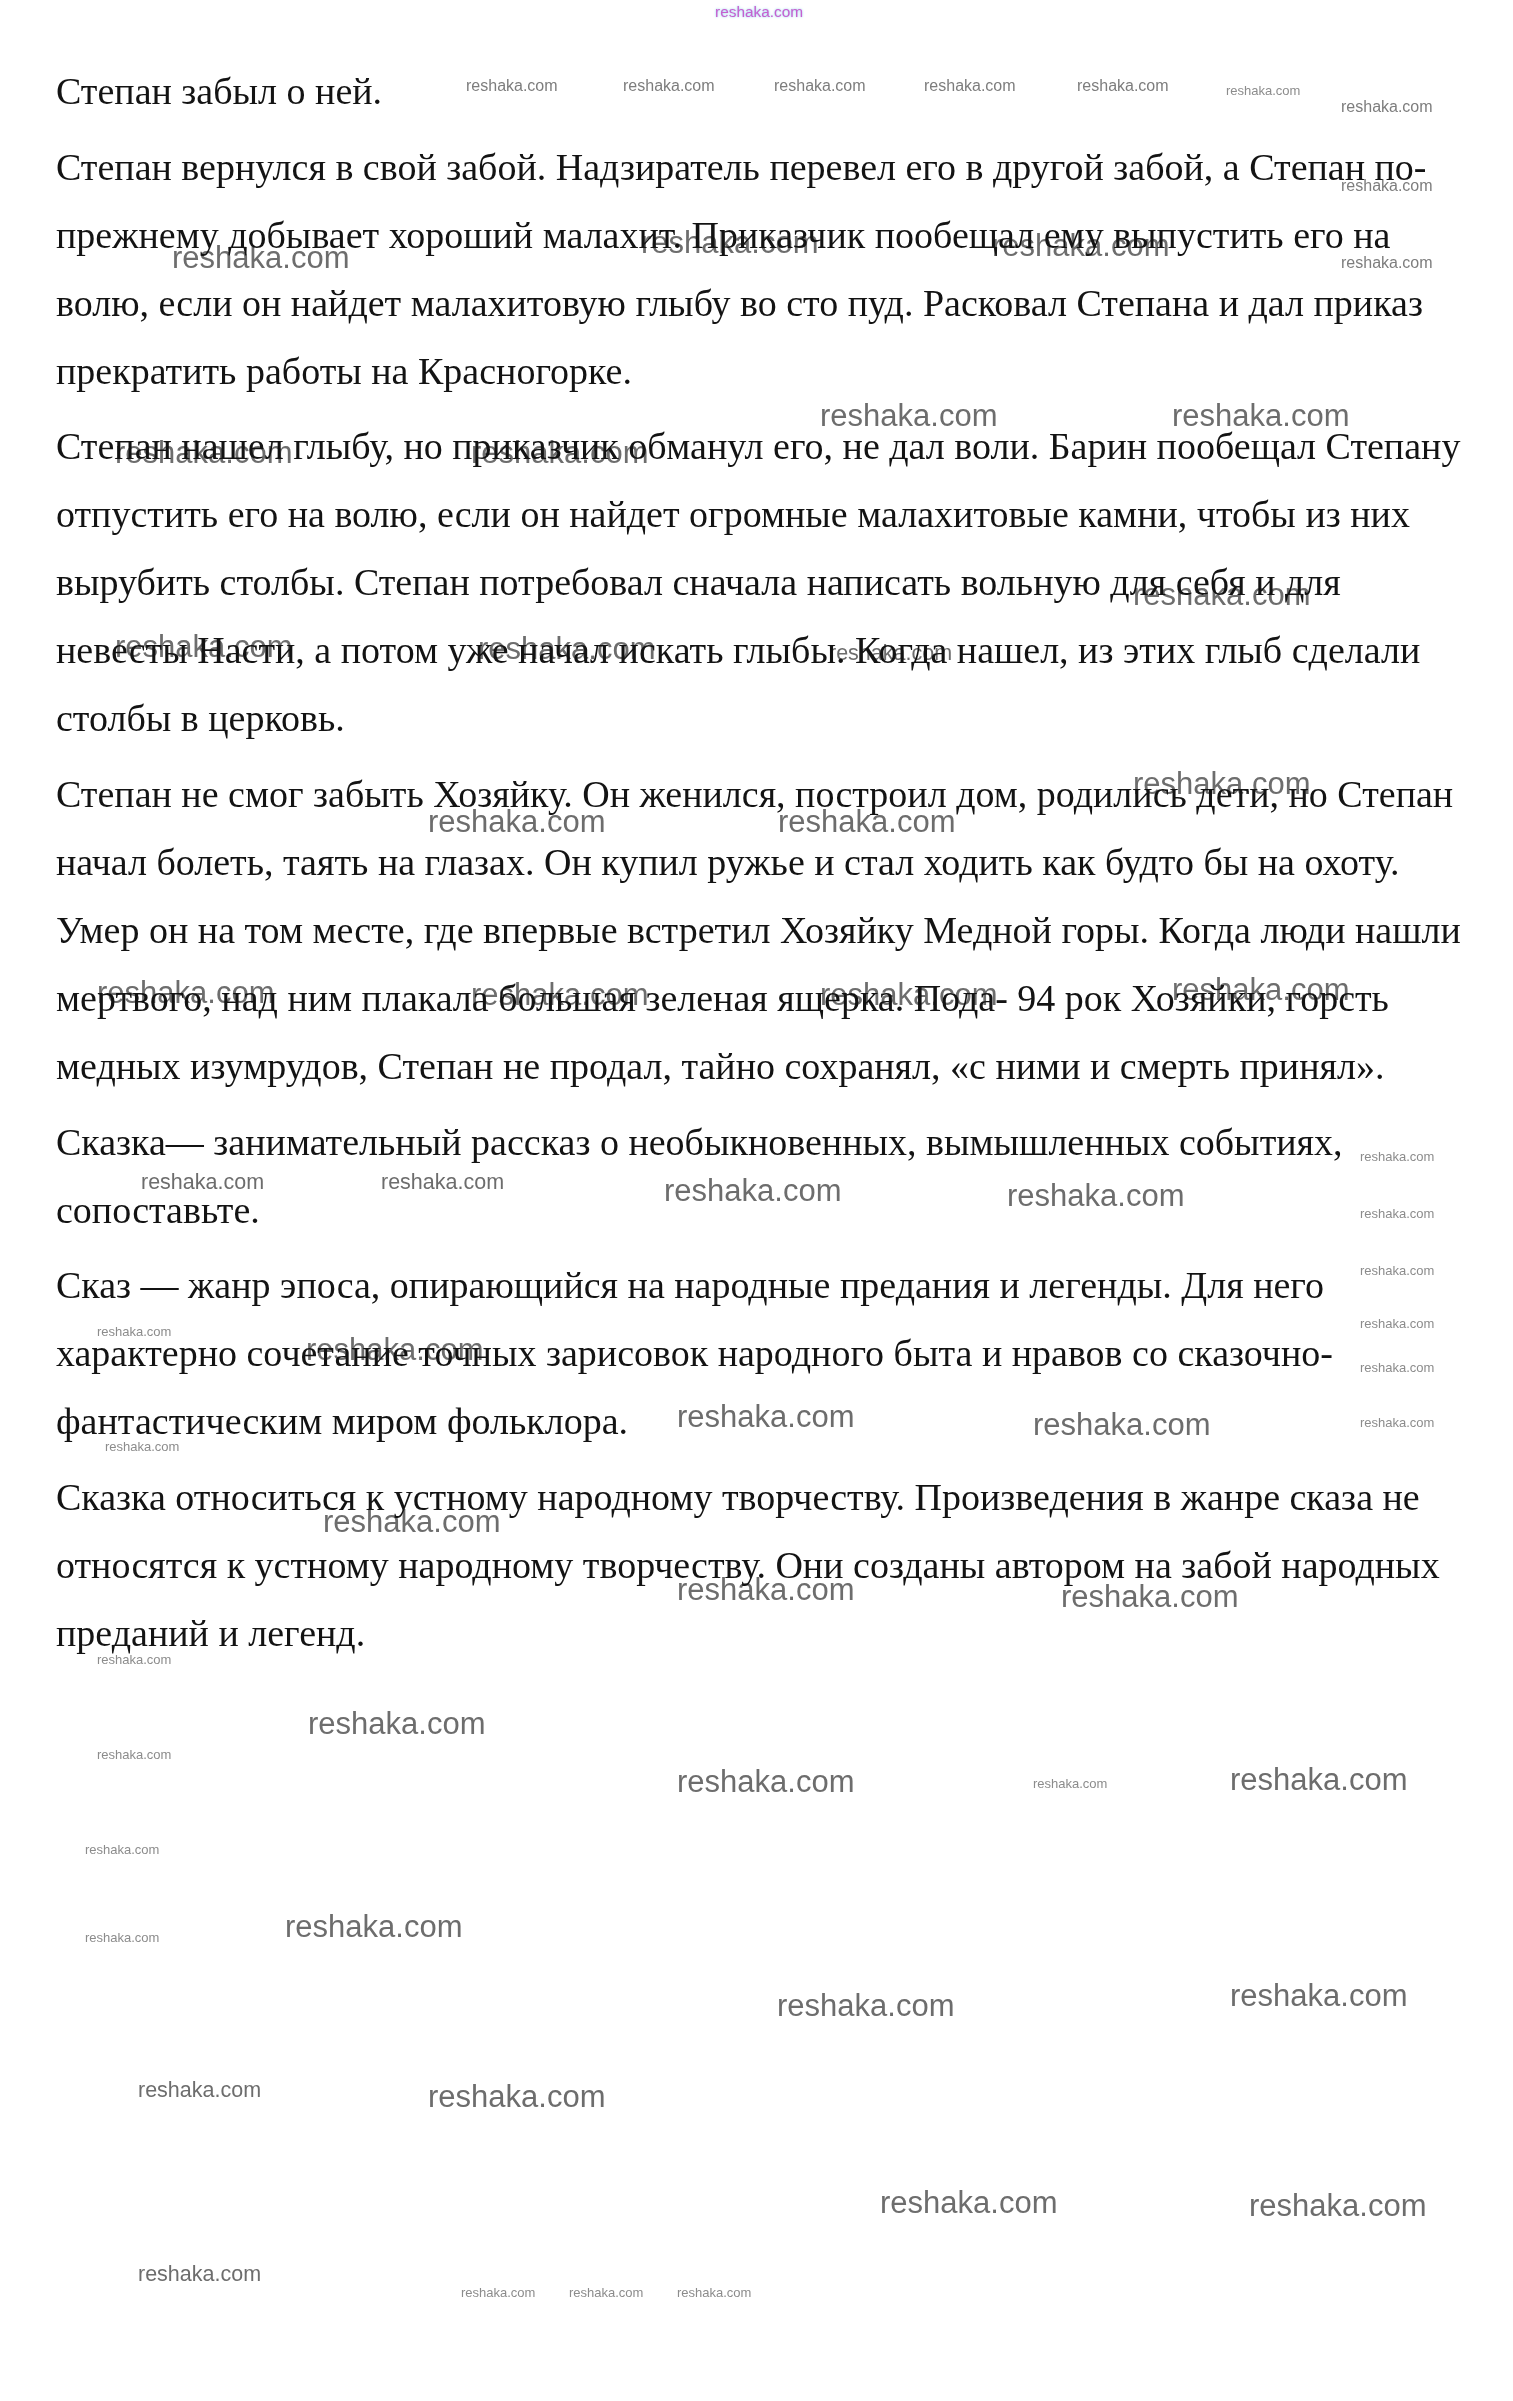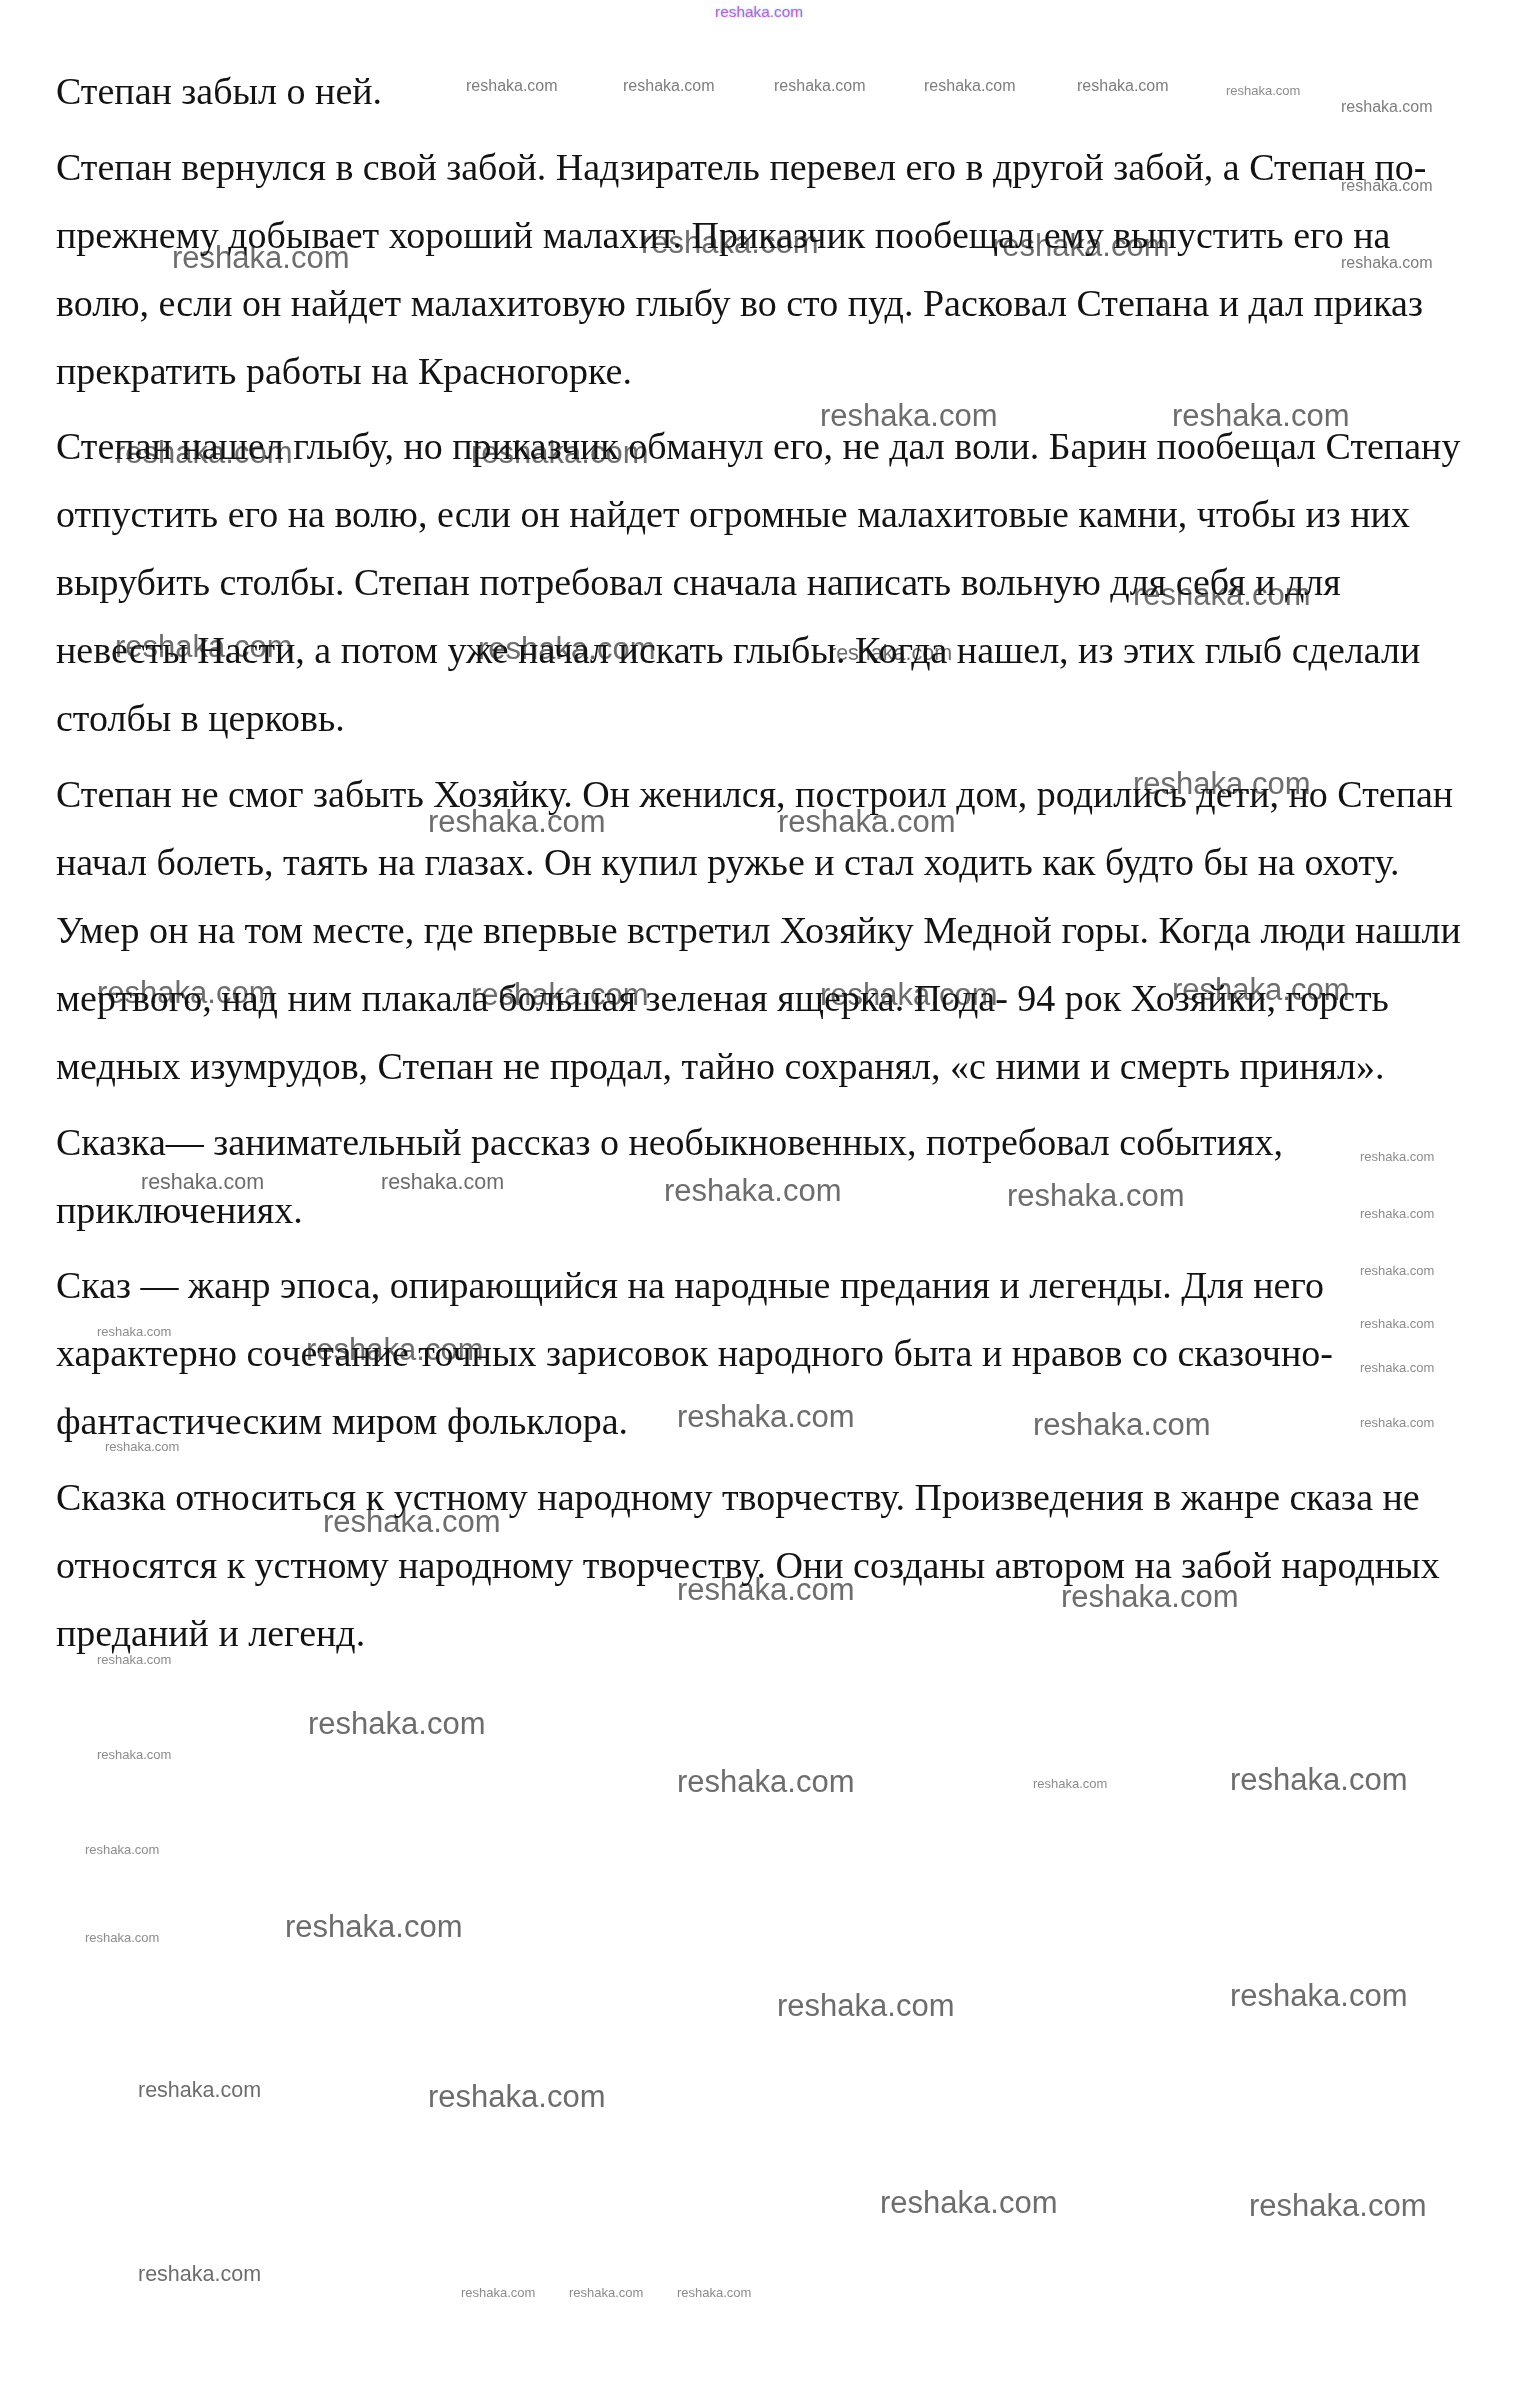--- a/index.html
+++ b/index.html
@@ -114,18 +114,18 @@
       <span class="wm wm-M" style="left: 138px; top: 2262px;">reshaka.com</span>
       <span class="wm wm-T" style="left: 461px; top: 2285px;">reshaka.com</span>
       <span class="wm wm-T" style="left: 569px; top: 2285px;">reshaka.com</span>
       <span class="wm wm-T" style="left: 677px; top: 2285px;">reshaka.com</span>
     </div>
   <div class="content">
       <p class="body">Степан забыл о ней.</p>
       <p class="body">Степан вернулся в свой забой. Надзиратель перевел его в другой забой, а Степан по-прежнему добывает хороший малахит. Приказчик пообещал ему выпустить его на волю, если он найдет малахитовую глыбу во сто пуд. Расковал Степана и дал приказ прекратить работы на Красногорке.</p>
       <p class="body">Степан нашел глыбу, но приказчик обманул его, не дал воли. Барин пообещал Степану отпустить его на волю, если он найдет огромные малахитовые камни, чтобы из них вырубить столбы. Степан потребовал сначала написать вольную для себя и для невесты Насти, а потом уже начал искать глыбы. Когда нашел, из этих глыб сделали столбы в церковь.</p>
       <p class="body">Степан не смог забыть Хозяйку. Он женился, построил дом, родились дети, но Степан начал болеть, таять на глазах. Он купил ружье и стал ходить как будто бы на охоту. Умер он на том месте, где впервые встретил Хозяйку Медной горы. Когда люди нашли мертвого, над ним плакала большая зеленая ящерка. Пода- 94 рок Хозяйки, горсть медных изумрудов, Степан не продал, тайно сохранял, «с ними и смерть принял».</p>
-      <p class="body">Сказка— занимательный рассказ о необыкновенных, потребовал событиях, приключениях.</p>
+      <p class="body">Сказка— занимательный рассказ о необыкновенных, вымышленных событиях, сопоставьте.</p>
       <p class="body">Сказ — жанр эпоса, опирающийся на народные предания и легенды. Для него характерно сочетание точных зарисовок народного быта и нравов со сказочно-фантастическим миром фольклора.</p>
       <p class="body">Сказка относиться к устному народному творчеству. Произведения в жанре сказа не относятся к устному народному творчеству. Они созданы автором на забой народных преданий и легенд.</p>
     </div>
 </div>
 
 
 </body></html>

